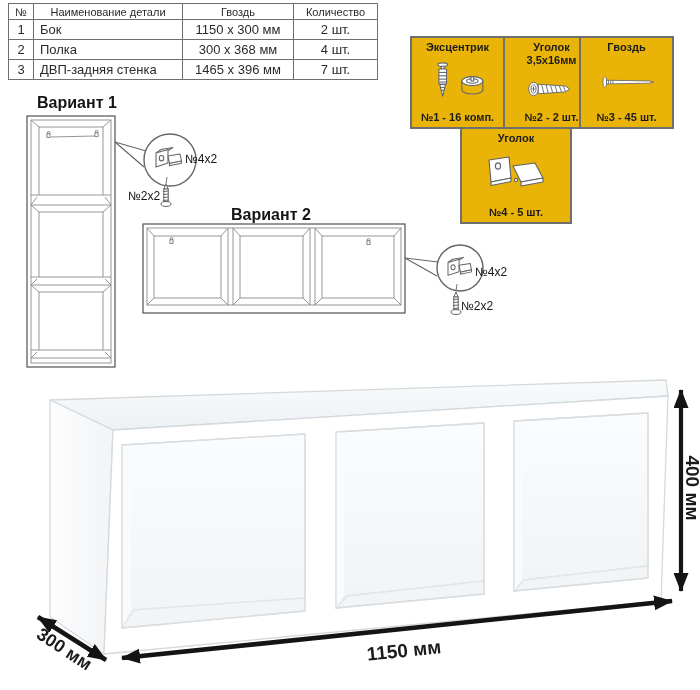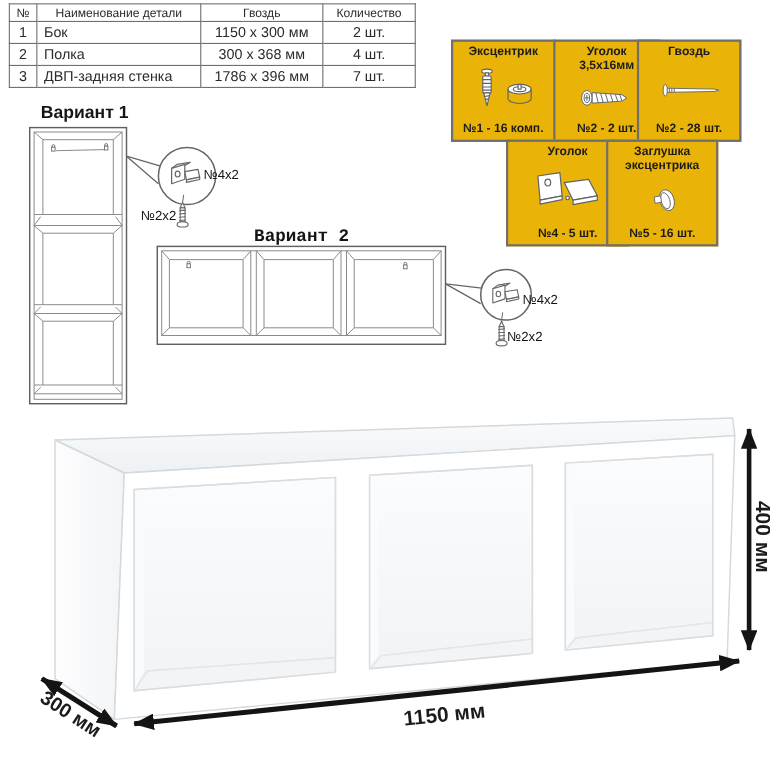--- a/index.html
+++ b/index.html
@@ -88,21 +88,21 @@
     </tr>
     <tr>
       <td>2</td>
       <td class="name">Полка</td>
       <td>300 х 368 мм</td>
       <td>4 шт.</td>
     </tr>
     <tr>
       <td>3</td>
       <td class="name">ДВП-задняя стенка</td>
-      <td>1786 х 396 мм</td>
+      <td>1465 х 396 мм</td>
       <td>7 шт.</td>
     </tr>
   </tbody>
     </table>
 
   <div class="hw-box" style="left:410px;top:36px;width:95px;height:93px;">
     <div class="hw-title">
       <div>Эксцентрик</div>
     </div>
     <div class="hw-icon">
@@ -163,21 +163,21 @@
       <svg width="80" height="34" viewBox="0 0 80 46">
         <g fill="#fff" stroke="#5f6368" stroke-width="1.1">
           <ellipse cx="10" cy="23" rx="2.6" ry="7.2"></ellipse>
           <polygon points="12.4,20.6 70,21.6 76,23 70,24.6 12.4,25.6"></polygon>
           <line x1="15" y1="20.8" x2="15" y2="25.4"></line>
             <line x1="18" y1="20.9" x2="18" y2="25.3"></line>
           <line x1="21" y1="21" x2="21" y2="25.2"></line>
         </g>
       </svg>
     </div>
-    <div class="hw-qty">№2 - 28 шт.</div>
+    <div class="hw-qty">№3 - 45 шт.</div>
   </div>
 
   <div class="hw-box" style="left:460px;top:127px;width:112px;height:97px;">
     <div class="hw-title">
       <div>Уголок</div>
     </div>
     <div class="hw-icon">
       <svg width="78" height="46" viewBox="0 0 78 46">
         <g fill="#fff" stroke="#5f6368" stroke-width="1.1" stroke-linejoin="round">
           <polygon points="12,8 32,5 34,26 14,30"></polygon>
@@ -185,38 +185,20 @@
           <polygon points="14,30 34,26 34,29.5 14,33.5"></polygon>
           <polygon points="36,14 58,11 66,26 44,30"></polygon>
           <polygon points="44,30 66,26 66,30 44,34"></polygon>
           <circle cx="39" cy="28" r="1.6"></circle>
         </g>
       </svg>
     </div>
     <div class="hw-qty">№4 - 5 шт.</div>
   </div>
 
-  <div class="hw-box" style="left:551px;top:127px;width:102px;height:97px;">
-    <div class="hw-title">
-      <div>Заглушка</div>
-        <div>эксцентрика</div>
-    </div>
-    <div class="hw-icon">
-      <svg width="80" height="36" viewBox="0 0 80 50">
-        <g fill="#fff" stroke="#5f6368" stroke-width="1.1">
-          <g transform="rotate(-18 46 25)">
-            <ellipse cx="46" cy="25" rx="9" ry="13.5"></ellipse>
-            <ellipse cx="44" cy="25" rx="5.5" ry="10.5" fill="none"></ellipse>
-          </g>
-          <polygon points="30,21 38,19.5 39,27.5 31,29"></polygon>
-        </g>
-      </svg>
-    </div>
-    <div class="hw-qty">№5 - 16 шт.</div>
-  </div>
 
   <div class="v-title" style="left:37px;top:94px;">Вариант 1</div>
   <svg class="abs" style="left:20px;top:110px;" width="200" height="265" viewBox="0 0 200 265">
     <g fill="none" stroke="#8a8a8a" stroke-width="0.9">
 
       <line x1="11" y1="10" x2="19" y2="17"></line>
         <line x1="91" y1="10" x2="83" y2="17"></line>
       <line x1="19" y1="17" x2="83" y2="17"></line>
         <line x1="19" y1="17" x2="19" y2="85"></line>
         <line x1="83" y1="17" x2="83" y2="85"></line>
@@ -258,21 +240,21 @@
         <line x1="95" y1="32" x2="124" y2="57"></line>
       <circle cx="150" cy="50" r="26" fill="#fff" stroke-width="1.4"></circle>
       <line x1="147" y1="67" x2="146" y2="74" stroke-width="0.9"></line>
     </g>
     <use href="#sym-callout-bracket" x="134" y="36" width="30" height="26"></use>
     <use href="#sym-screw-v" x="140" y="73" width="12" height="26"></use>
   </svg>
   <div class="callout-label" style="left:185px;top:152px;">№4х2</div>
   <div class="callout-label" style="left:128px;top:189px;">№2х2</div>
 
-  <div class="v-title" style="left:231px;top:206px;font-family:Liberation Mono, monospace;">Вариант 2</div>
+  <div class="v-title" style="left:231px;top:206px;">Вариант 2</div>
   <svg class="abs" style="left:140px;top:220px;" width="360" height="110" viewBox="0 0 360 110">
     <g fill="none" stroke="#8a8a8a" stroke-width="0.9">
 
       <line x1="7" y1="8" x2="14" y2="16"></line>
         <line x1="88" y1="8" x2="81" y2="16"></line>
       <line x1="14" y1="16" x2="81" y2="16"></line>
         <line x1="14" y1="16" x2="14" y2="78"></line>
         <line x1="81" y1="16" x2="81" y2="78"></line>
       <line x1="7" y1="85" x2="14" y2="78"></line>
         <line x1="88" y1="85" x2="81" y2="78"></line>

